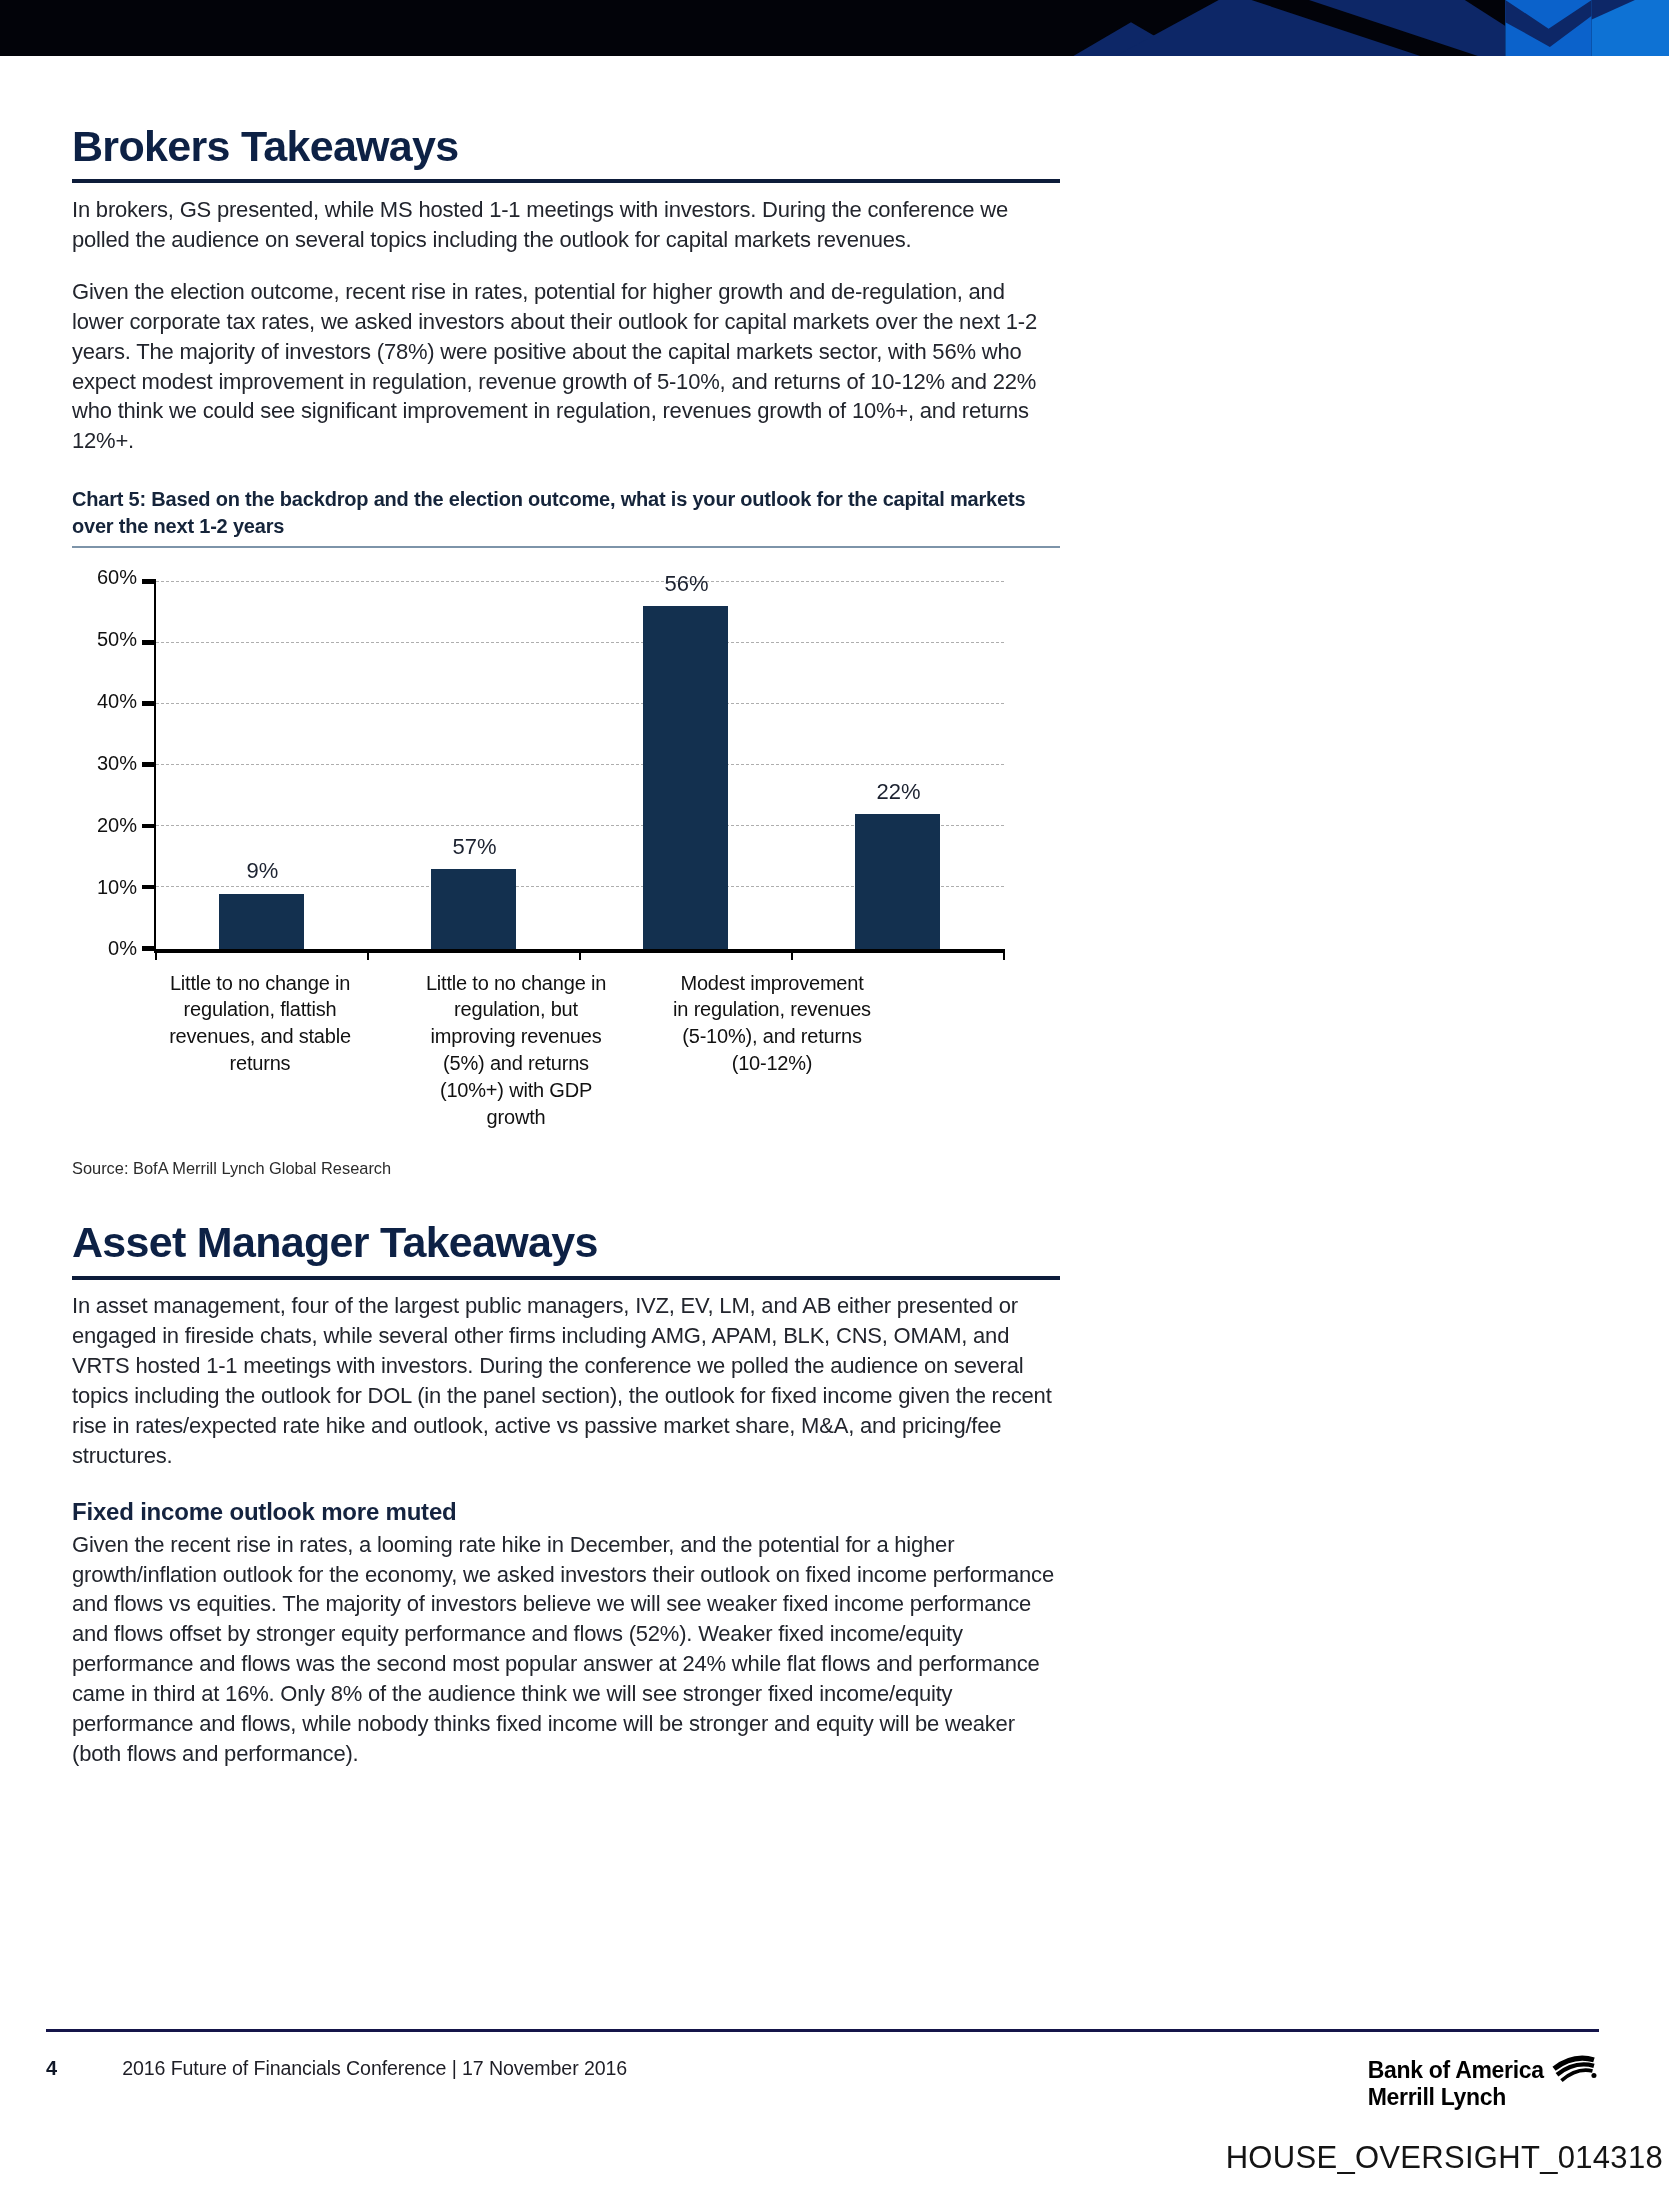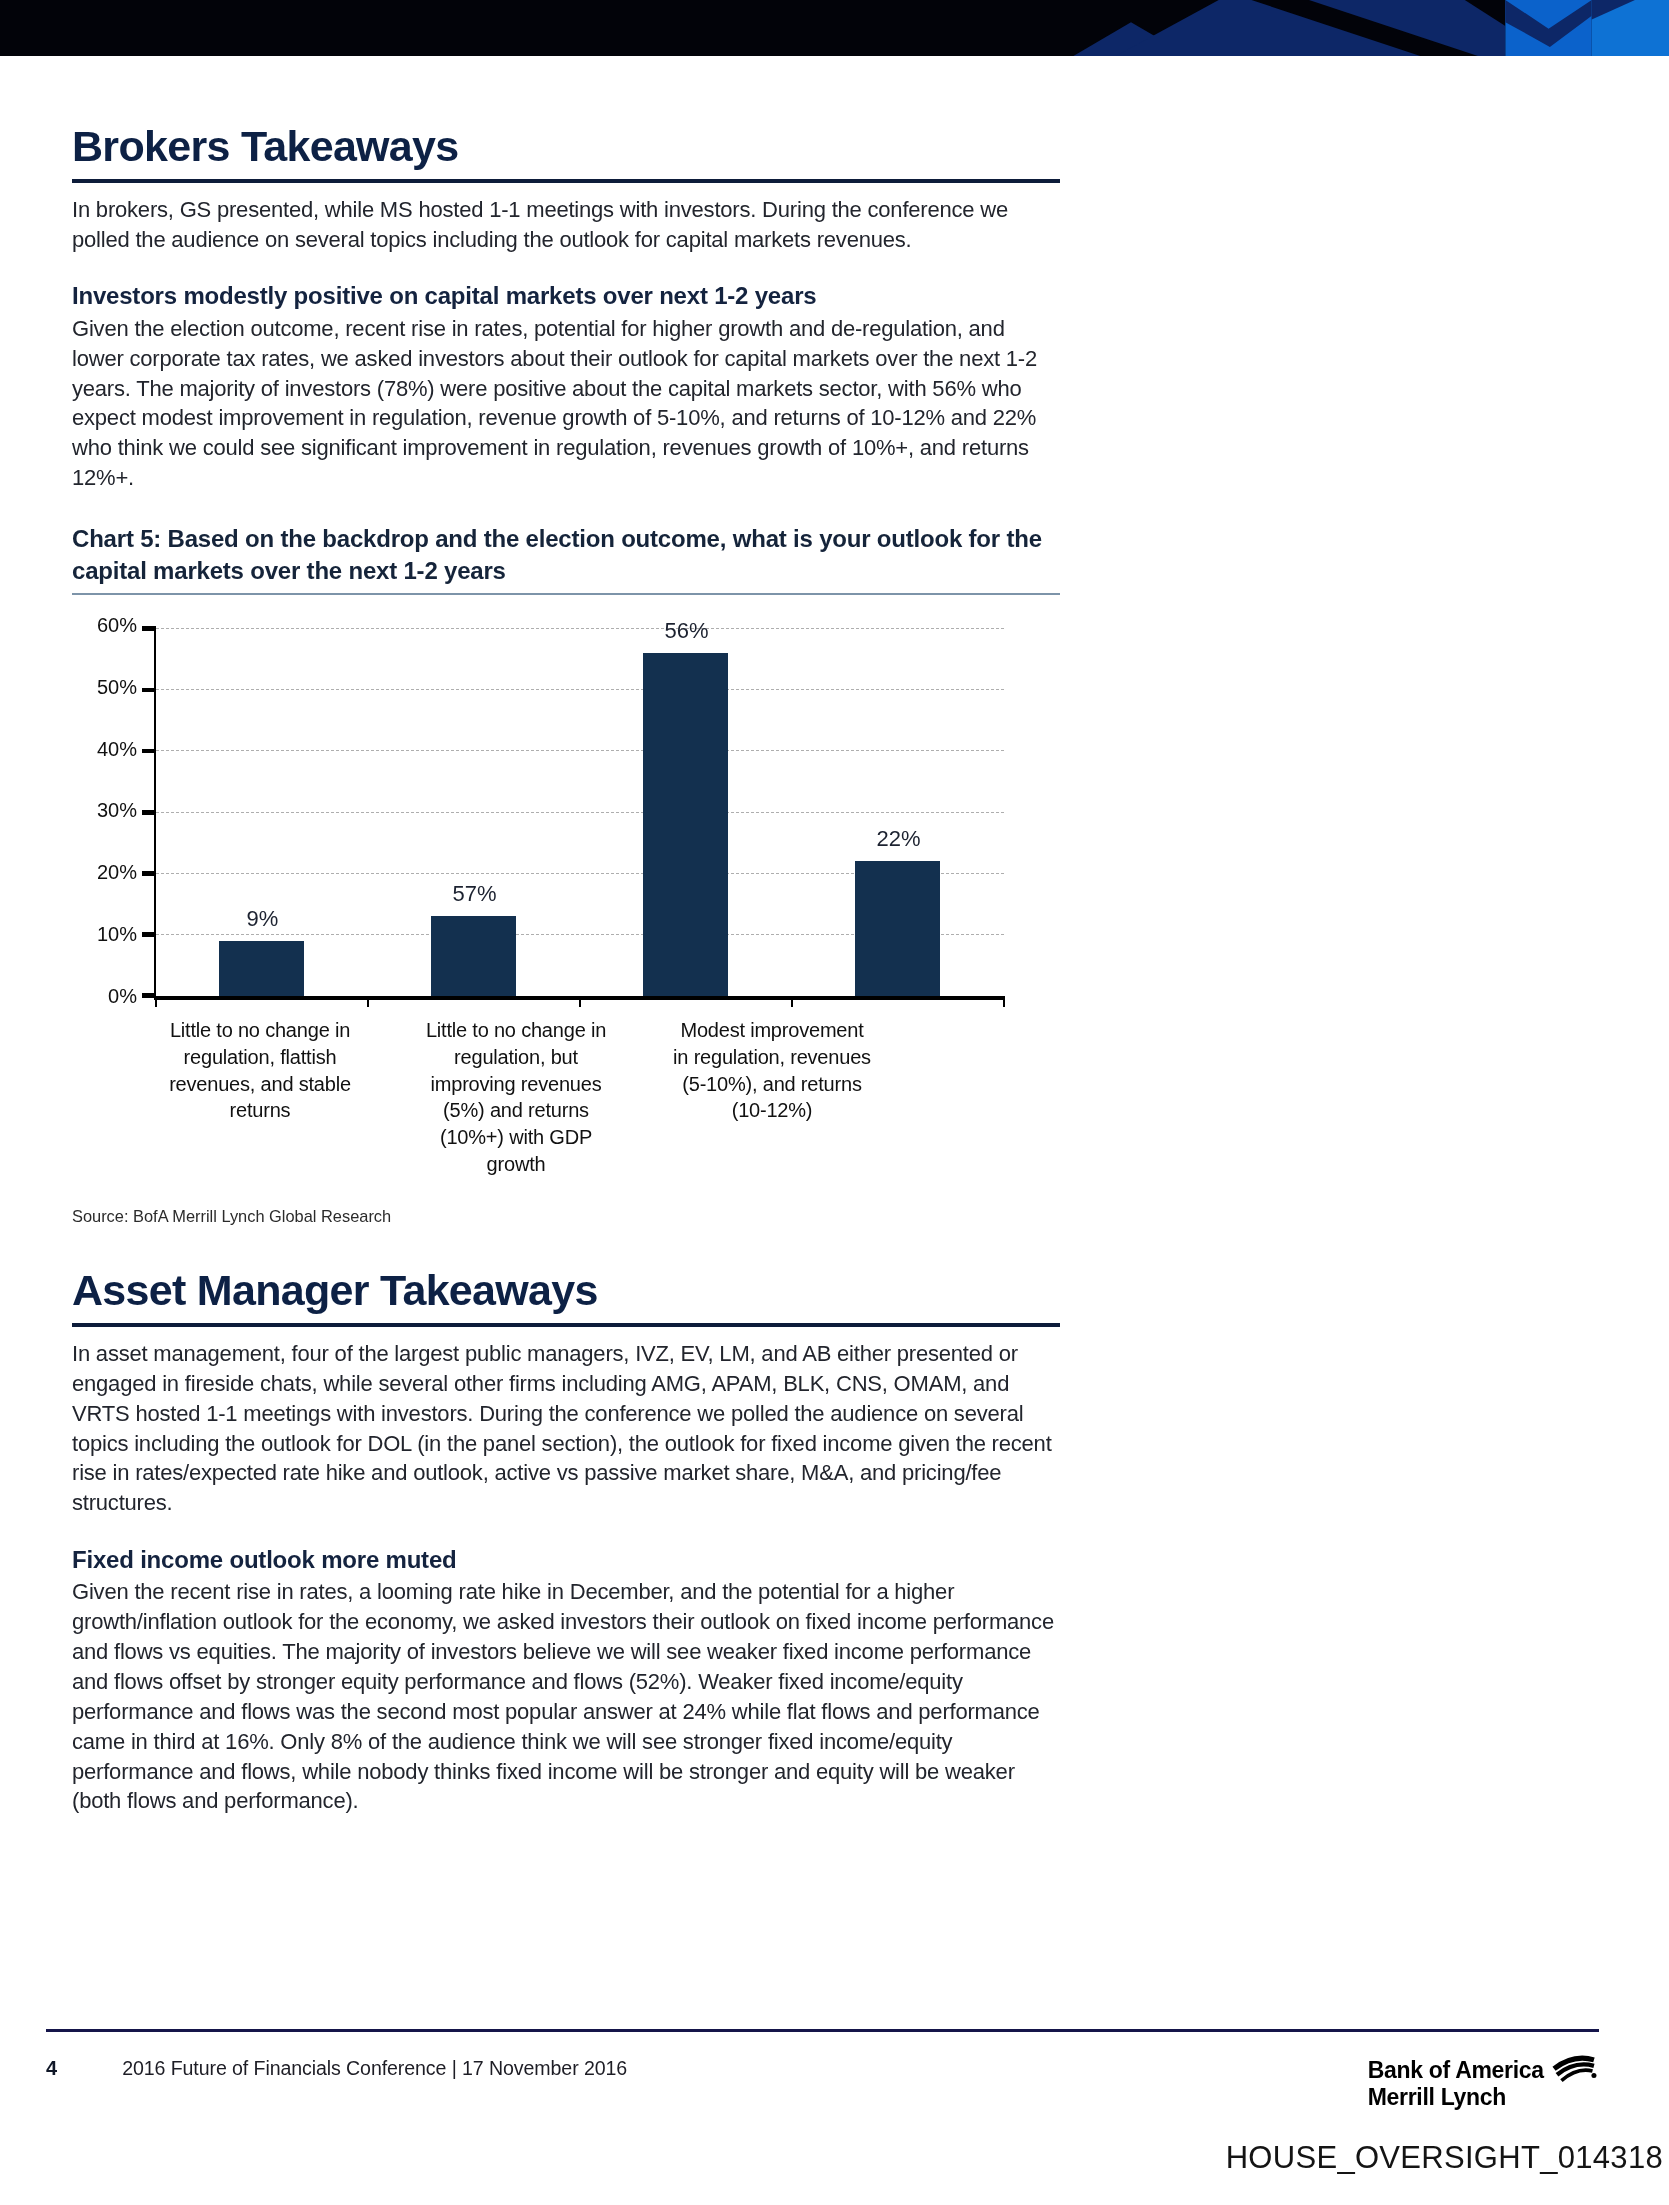--- a/index.html
+++ b/index.html
@@ -22,21 +22,21 @@
     margin:0 0 22px 0; color:#22252d;
   }
   h3.subhead{
     font-size:24px; font-weight:bold; color:#14233f; letter-spacing:-0.2px;
     margin:27.5px 0 2.6px 0; line-height:1.2;
   }
   h3.subhead + p.body{margin-top:1.3px;}
   
   .chart-block{margin-top:30px;}
   .chart-title{
-    font-size:24px; font-weight:bold; color:#15243a; line-height:1.32;
+    font-size:20px; font-weight:bold; color:#15243a; line-height:1.32;
     letter-spacing:-0.2px; margin:0 0 6.5px 0;
   }
   .chart-rule{border:0; border-top:2px solid #7d94a9; margin:0 0 34px 0;}
   .chart-wrap{position:relative; height:371px;}
   .chart-plot{
     position:relative; margin-left:82px; width:848px; height:367px;
     border-left:2.6px solid #000; border-bottom:4.6px solid #000; overflow:visible;
   }
   .gridline{position:absolute; left:0; right:0; height:0; border-top:1.3px dashed #aeaeae;}
   .ylabel{position:absolute; left:0; width:65px; text-align:right; font-size:20px; color:#111;}
@@ -85,21 +85,20 @@
     </svg>
   </div>
 
   <div class="main">
 
     <div class="section-title-wrap">
       <h1 class="section-title">Brokers Takeaways</h1>
     </div>
     <p class="body">In brokers, GS presented, while MS hosted 1-1 meetings with investors. During the conference we polled the audience on several topics including the outlook for capital markets revenues.</p>
 
-    <h3 class="subhead">Investors modestly positive on capital markets over next 1-2 years</h3>
     <p class="body">Given the election outcome, recent rise in rates, potential for higher growth and de-regulation, and lower corporate tax rates, we asked investors about their outlook for capital markets over the next 1-2 years. The majority of investors (78%) were positive about the capital markets sector, with 56% who expect modest improvement in regulation, revenue growth of 5-10%, and returns of 10-12% and 22% who think we could see significant improvement in regulation, revenues growth of 10%+, and returns 12%+.</p>
 
     <div class="chart-block">
       <div class="chart-title">Chart 5: Based on the backdrop and the election outcome, what is your outlook for the capital markets over the next 1-2 years</div>
       <hr class="chart-rule">
       <div class="chart-wrap">
         <div class="chart-plot">
             <div class="gridline" style="bottom: 16.6667%;"></div>
             <div class="gridline" style="bottom: 33.3333%;"></div>
             <div class="gridline" style="bottom: 50%;"></div>

